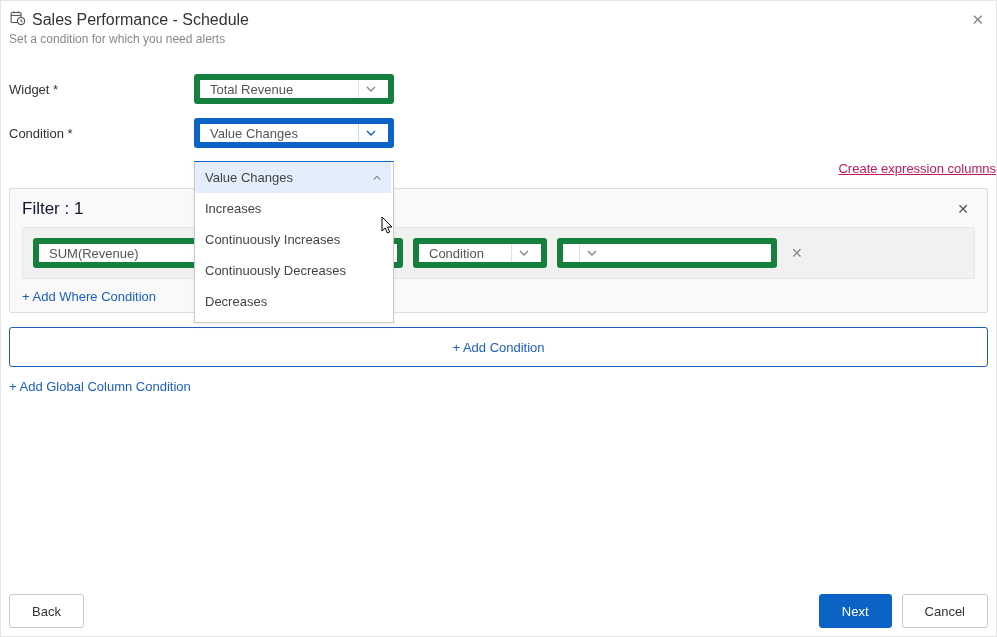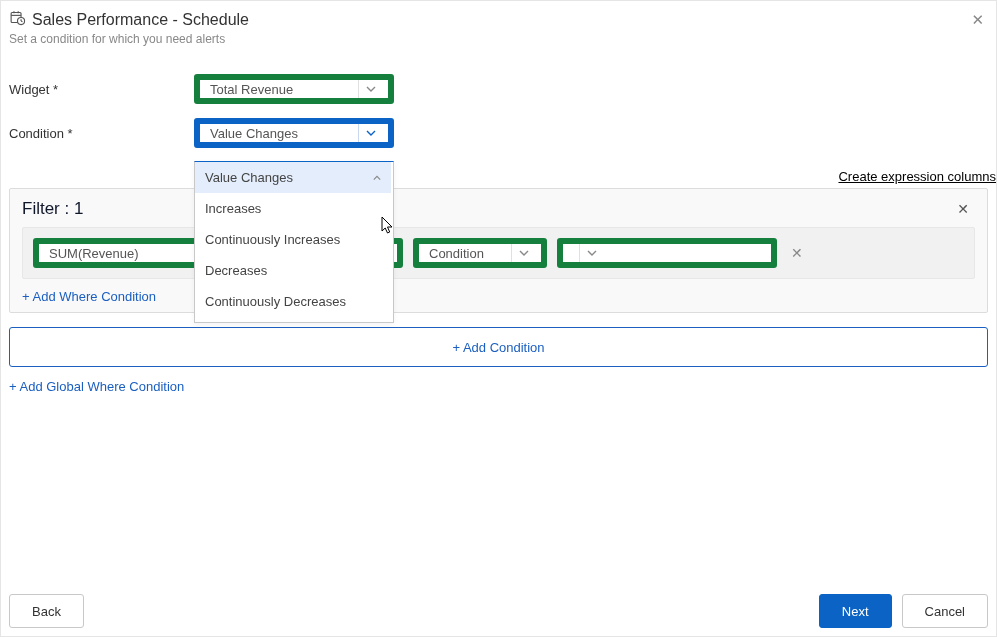--- a/index.html
+++ b/index.html
@@ -41,22 +41,22 @@
   .select.focused { border-color: #0b63c5; }
   .select .sel-text { flex: 1; overflow: hidden; text-overflow: ellipsis; white-space: nowrap; }
   .chev {
     width: 24px; height: 100%;
     display: flex; align-items: center; justify-content: center;
     border-left: 1px solid #e0e0e0;
     margin-left: 6px;
   }
   .chev svg { width: 10px; height: 10px; }
   .link-right {
-    position: absolute; right: 0; top: 168px;
-    color: #000000; font-size: 13px;
+    position: absolute; right: 0; top: 160px;
+    color: #be185d; font-size: 13px;
     text-decoration: underline; cursor: pointer;
   }
   
   .filter-panel {
     border: 1px solid #dcdcdc; background: #f9f9f9;
     border-radius: 2px;
     margin-top: 40px;
     padding: 10px 12px 8px 12px;
     position: relative;
   }
@@ -200,24 +200,24 @@
             </svg>
         </span>
       </div>
       <div class="dd-item">
         <span>Increases</span>
       </div>
       <div class="dd-item">
         <span>Continuously Increases</span>
       </div>
       <div class="dd-item">
+        <span>Continuously Decreases</span>
+      </div>
+      <div class="dd-item">
         <span>Decreases</span>
-      </div>
-      <div class="dd-item">
-        <span>Continuously Decreases</span>
       </div>
 
       <div class="dd-item" style="visibility:hidden;height:24px"></div>
     </div>
   </div>
 
   
   <div class="cursor">
     <svg width="14" height="20" viewBox="0 0 14 20">
       <path d="M1 1 L1 15 L4.2 12 L6.5 17 L8.7 16 L6.5 11 L11 11 Z" fill="#fff" stroke="#000" stroke-width="1"></path>
@@ -256,21 +256,21 @@
       </div>
       <div class="row-x">✕</div>
     </div>
     <div class="link-text">+ Add Where Condition</div>
   </div>
 
   <div class="add-condition-btn">
     <span>+ Add Condition</span>
   </div>
 
-  <div class="link-text global-link">+ Add Global Where Condition</div>
+  <div class="link-text global-link">+ Add Global Column Condition</div>
 
   
   <div class="footer">
     <div class="btn">
       <span>Back</span>
     </div>
     <div class="btn-group">
       <div class="btn primary">
         <span>Next</span>
       </div>

